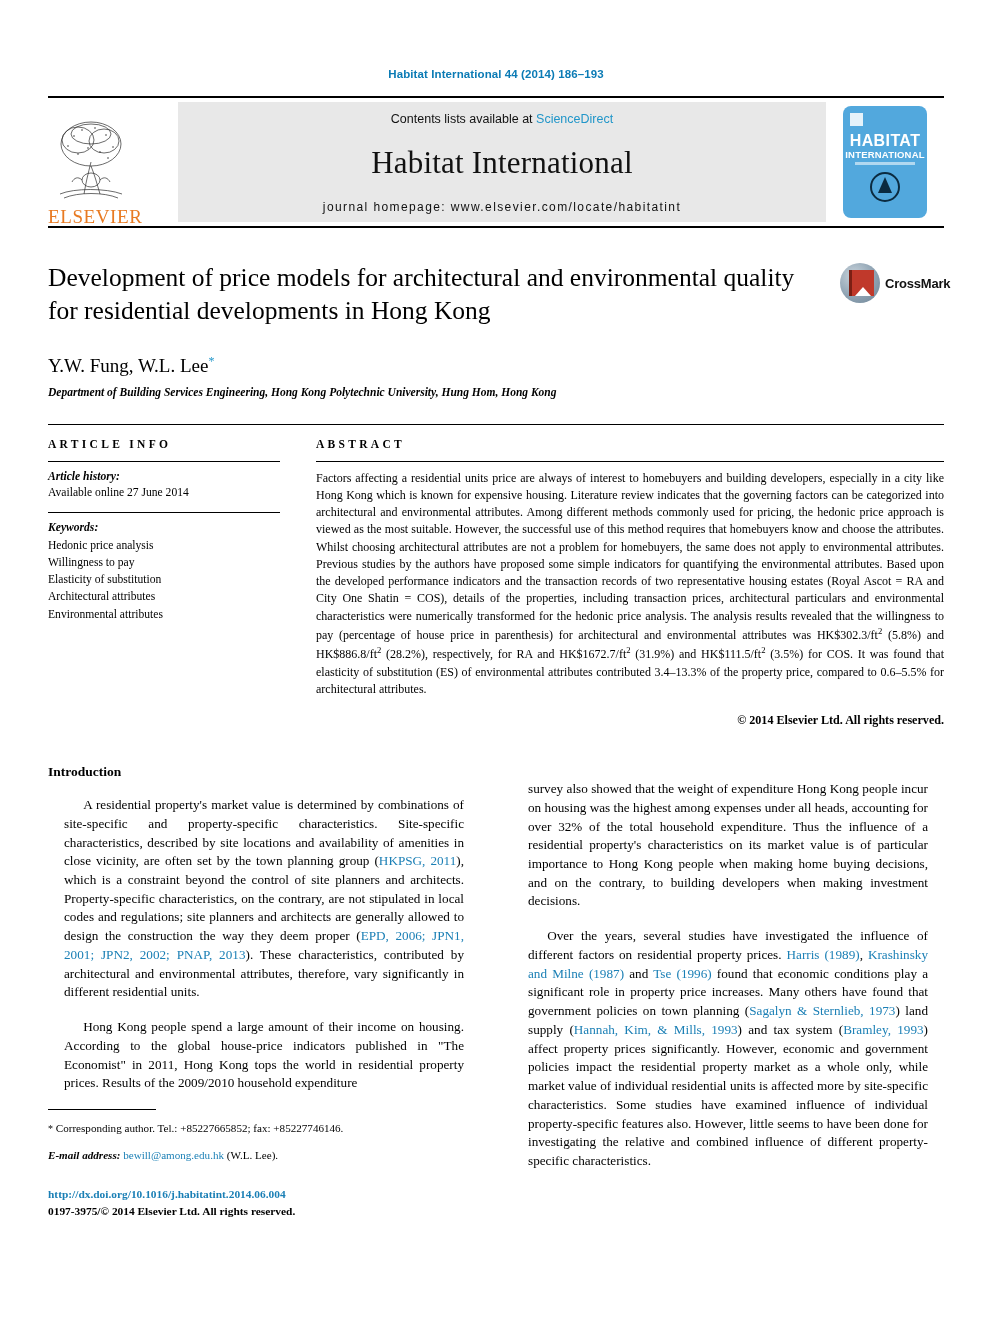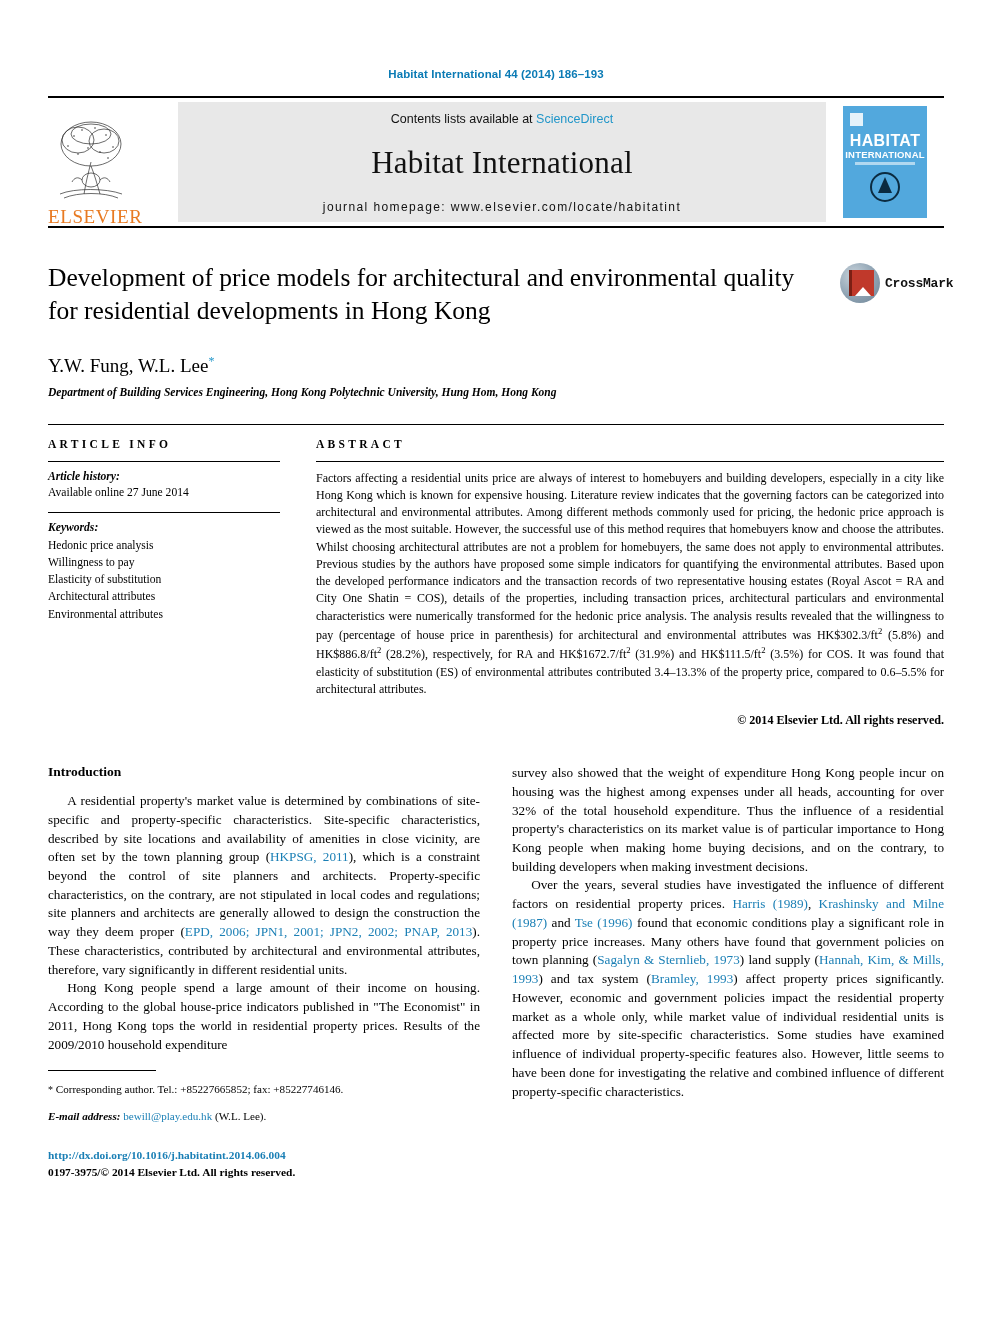--- a/index.html
+++ b/index.html
@@ -108,20 +108,21 @@
     justify-content: center;
   }
   .cover {
     width: 84px;
     height: 112px;
     background: #52a8dd;
     position: relative;
     color: #fff;
     font-family: "Liberation Sans", sans-serif;
     overflow: hidden;
+    border-radius: 8px;
   }
   .cover .cov-sq {
     position: absolute;
     left: 7px; top: 7px;
     width: 13px; height: 13px;
     background: #fff;
     opacity: .85;
   }
   .cover .cov-t1 {
     position: absolute;
@@ -228,21 +229,21 @@
   .crossmark .cm-book:after {
     content: "";
     position: absolute;
     left: 3px; bottom: 0;
     width: 0; height: 0;
     border-left: 8px solid transparent;
     border-right: 8px solid transparent;
     border-bottom: 9px solid #fff;
   }
   .crossmark .cm-label {
-    font-family: Liberation Mono, monospace;
+    font-family: Liberation Sans, sans-serif;
     font-size: 13px;
     font-weight: bold;
     color: #111;
     letter-spacing: -.2px;
   }
 
   
   .info-abstract {
     margin-top: 26px;
     display: flex;
@@ -309,21 +310,21 @@
     font-weight: bold;
     margin-bottom: 12px;
     font-family: "Liberation Serif", serif;
   }
   .para {
     font-size: 13.2px;
     line-height: 1.42;
     text-align: justify;
     text-indent: 1.45em;
     hyphens: auto;
-    margin: 0;
+    margin: 16px;
   }
   .para.noindent { text-indent: 0; }
   a.ref, .ref {
     color: #1a7fb5;
     text-decoration: none;
   }
   .footnote-zone {
     margin-top: 16px;
   }
   .fn-rule {
@@ -471,21 +472,21 @@
     <div class="col">
       <div class="body-head">Introduction</div>
 
       <p class="para"><span>A residential property's market value is determined by combinations of site-specific and property-specific characteristics. Site-specific characteristics, described by site locations and availability of amenities in close vicinity, are often set by the town planning group (</span><span class="ref">HKPSG, 2011</span><span>), which is a constraint beyond the control of site planners and architects. Property-specific characteristics, on the contrary, are not stipulated in local codes and regulations; site planners and architects are generally allowed to design the construction the way they deem proper (</span><span class="ref">EPD, 2006; JPN1, 2001; JPN2, 2002; PNAP, 2013</span><span>). These characteristics, contributed by architectural and environmental attributes, therefore, vary significantly in different residential units.</span></p>
 
       <p class="para">Hong Kong people spend a large amount of their income on housing. According to the global house-price indicators published in "The Economist" in 2011, Hong Kong tops the world in residential property prices. Results of the 2009/2010 household expenditure</p>
 
       <div class="footnote-zone">
         <div class="fn-rule"></div>
         <p class="footnote"><span class="fn-star">*</span><span> Corresponding author. Tel.: +85227665852; fax: +85227746146.</span></p>
-        <p class="footnote"><span class="em-label">E-mail address:</span> <span class="ref">bewill@play.edu.hk</span><span> (W.L. Lee).</span></p>
+        <p class="footnote"><span class="em-label">E-mail address:</span> <span class="ref">bewill@among.edu.hk</span><span> (W.L. Lee).</span></p>
       </div>
 
       <div class="doi-block">
         <span class="doi">http://dx.doi.org/10.1016/j.habitatint.2014.06.004</span>
         <span class="issn">0197-3975/© 2014 Elsevier Ltd. All rights reserved.</span>
       </div>
     </div>
 
     <div class="col">
       <p class="para noindent">survey also showed that the weight of expenditure Hong Kong people incur on housing was the highest among expenses under all heads, accounting for over 32% of the total household expenditure. Thus the influence of a residential property's characteristics on its market value is of particular importance to Hong Kong people when making home buying decisions, and on the contrary, to building developers when making investment decisions.</p>

